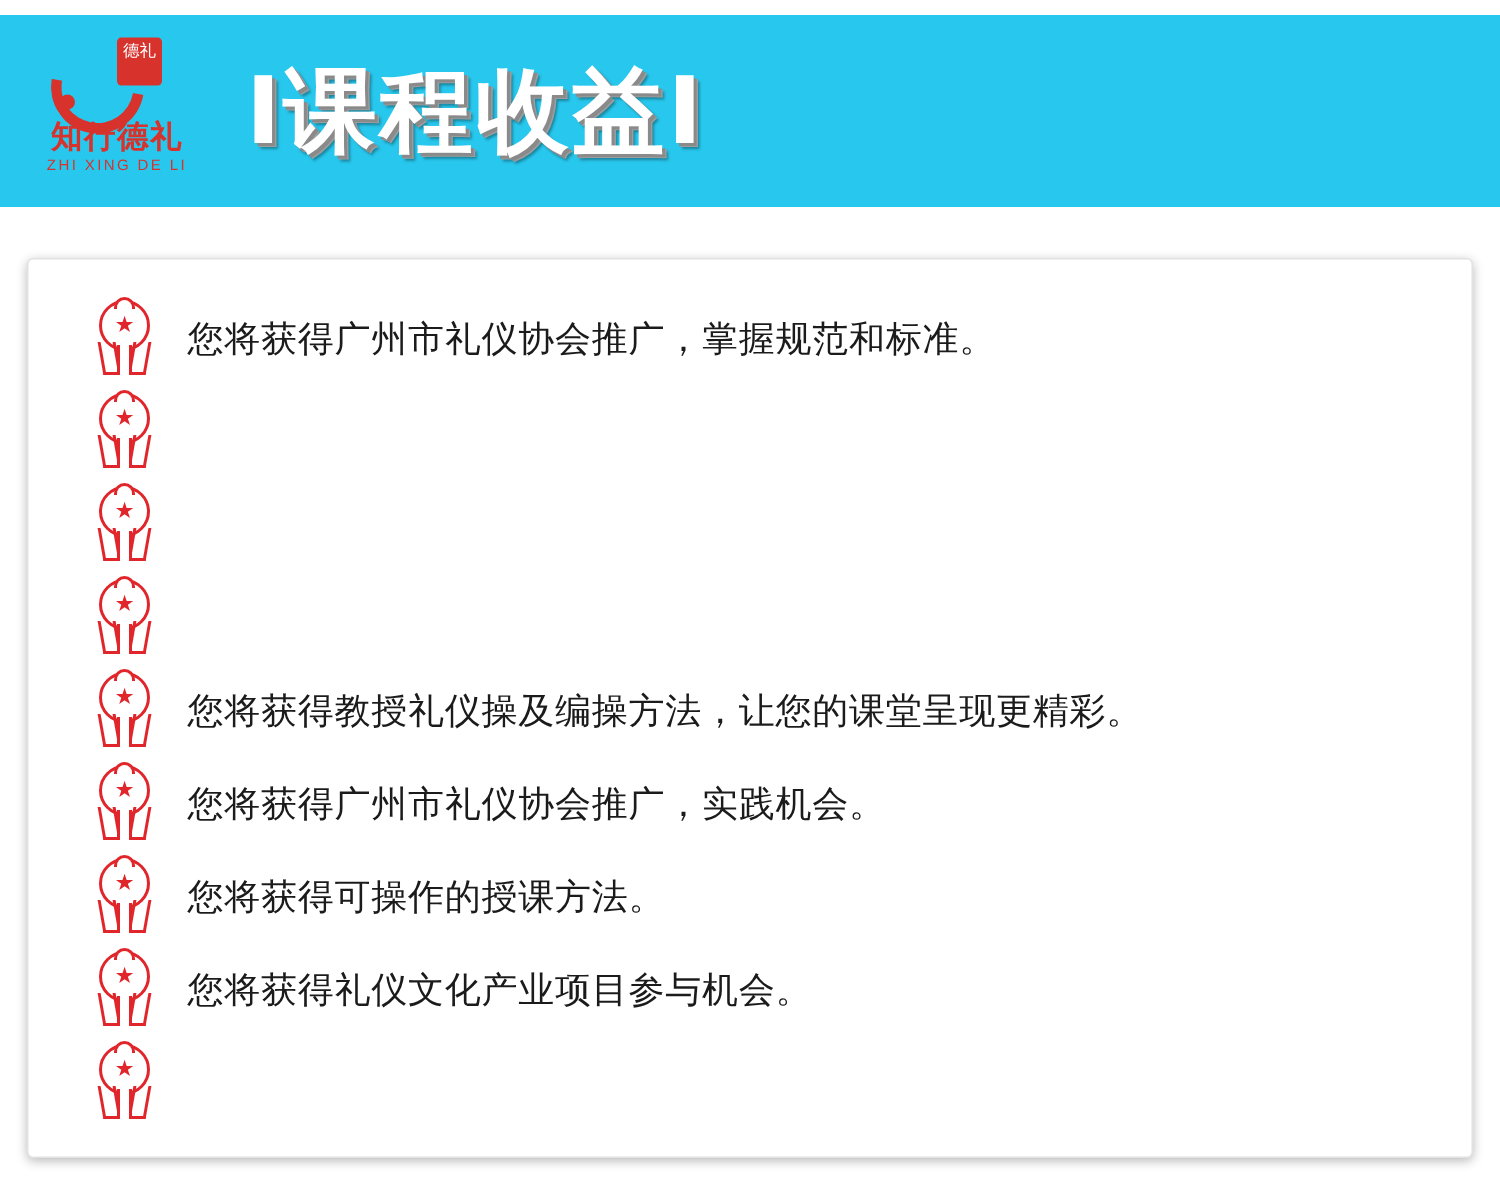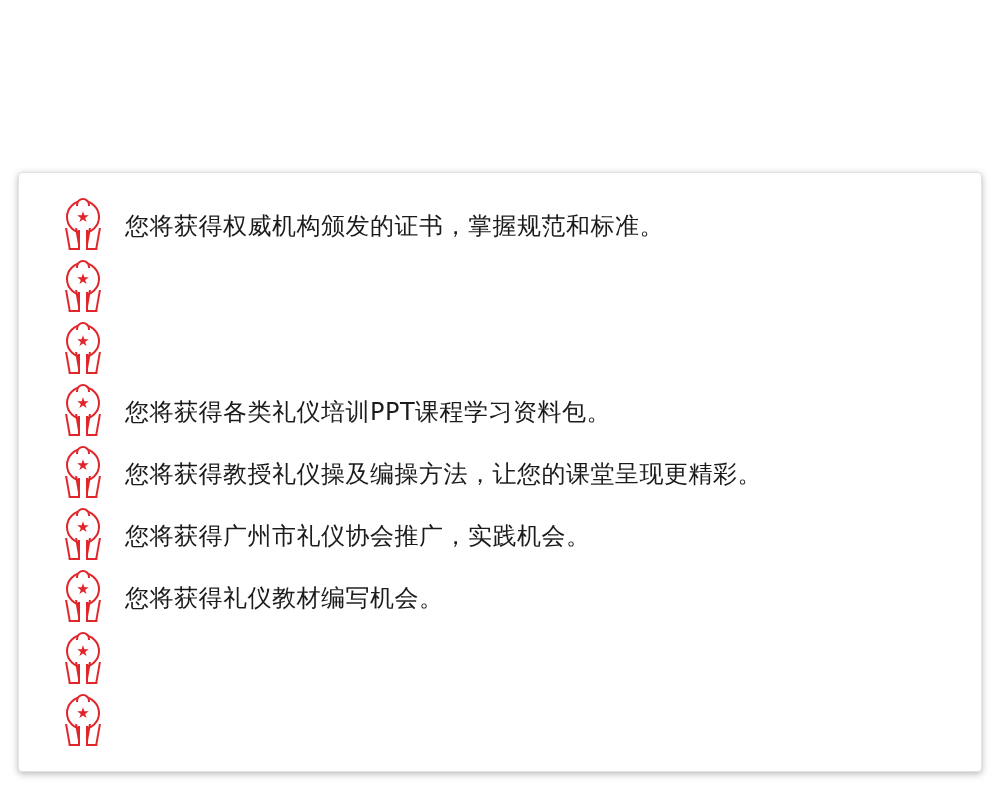--- a/index.html
+++ b/index.html
@@ -225,68 +225,81 @@
     letter-spacing: 0.5px;
     line-height: 32px;
     white-space: nowrap;
   }
 </style>
 </head>
 <body>
 
 <div class="page">
 
+  <div class="header">
+
+    <div class="logo">
+      <div class="logo-mark">
+        <div class="logo-swoosh"></div>
+        <div class="logo-dot"></div>
+        <div class="logo-seal">德礼</div>
+      </div>
+      <div class="logo-cn">知行德礼</div>
+      <div class="logo-en">ZHI XING DE LI</div>
+    </div>
+
+    <div class="header-title">I课程收益I</div>
+  </div>
 
   <div class="card">
     <div class="benefit-list">
 
       <div class="benefit-row">
         <div class="medal-icon">
           <div class="medal-circle"></div>
           <div class="medal-star">★</div>
           <div class="medal-notch"></div>
           <div class="ribbon-l"></div>
           <div class="ribbon-r"></div>
           <div class="ribbon-mid"></div>
         </div>
-        <div class="benefit-text">您将获得权威机构颁发的证书，掌握规范和标准。</div>
-      </div>
-
-      <div class="benefit-row">
-        <div class="medal-icon">
-          <div class="medal-circle"></div>
-          <div class="medal-star">★</div>
-          <div class="medal-notch"></div>
-          <div class="ribbon-l"></div>
-          <div class="ribbon-r"></div>
-          <div class="ribbon-mid"></div>
-        </div>
-      </div>
-
-      <div class="benefit-row">
-        <div class="medal-icon">
-          <div class="medal-circle"></div>
-          <div class="medal-star">★</div>
-          <div class="medal-notch"></div>
-          <div class="ribbon-l"></div>
-          <div class="ribbon-r"></div>
-          <div class="ribbon-mid"></div>
-        </div>
-      </div>
-
-      <div class="benefit-row">
-        <div class="medal-icon">
-          <div class="medal-circle"></div>
-          <div class="medal-star">★</div>
-          <div class="medal-notch"></div>
-          <div class="ribbon-l"></div>
-          <div class="ribbon-r"></div>
-          <div class="ribbon-mid"></div>
-        </div>
-        <div class="benefit-text">您将获得各类礼仪培训PPT课程学习资料包。</div>
+        <div class="benefit-text">您将获得广州市礼仪协会推广，掌握规范和标准。</div>
+      </div>
+
+      <div class="benefit-row">
+        <div class="medal-icon">
+          <div class="medal-circle"></div>
+          <div class="medal-star">★</div>
+          <div class="medal-notch"></div>
+          <div class="ribbon-l"></div>
+          <div class="ribbon-r"></div>
+          <div class="ribbon-mid"></div>
+        </div>
+      </div>
+
+      <div class="benefit-row">
+        <div class="medal-icon">
+          <div class="medal-circle"></div>
+          <div class="medal-star">★</div>
+          <div class="medal-notch"></div>
+          <div class="ribbon-l"></div>
+          <div class="ribbon-r"></div>
+          <div class="ribbon-mid"></div>
+        </div>
+      </div>
+
+      <div class="benefit-row">
+        <div class="medal-icon">
+          <div class="medal-circle"></div>
+          <div class="medal-star">★</div>
+          <div class="medal-notch"></div>
+          <div class="ribbon-l"></div>
+          <div class="ribbon-r"></div>
+          <div class="ribbon-mid"></div>
+        </div>
       </div>
 
       <div class="benefit-row">
         <div class="medal-icon">
           <div class="medal-circle"></div>
           <div class="medal-star">★</div>
           <div class="medal-notch"></div>
           <div class="ribbon-l"></div>
           <div class="ribbon-r"></div>
           <div class="ribbon-mid"></div>
@@ -308,32 +321,33 @@
 
       <div class="benefit-row">
         <div class="medal-icon">
           <div class="medal-circle"></div>
           <div class="medal-star">★</div>
           <div class="medal-notch"></div>
           <div class="ribbon-l"></div>
           <div class="ribbon-r"></div>
           <div class="ribbon-mid"></div>
         </div>
-        <div class="benefit-text">您将获得礼仪教材编写机会。</div>
-      </div>
-
-      <div class="benefit-row">
-        <div class="medal-icon">
-          <div class="medal-circle"></div>
-          <div class="medal-star">★</div>
-          <div class="medal-notch"></div>
-          <div class="ribbon-l"></div>
-          <div class="ribbon-r"></div>
-          <div class="ribbon-mid"></div>
-        </div>
+        <div class="benefit-text">您将获得可操作的授课方法。</div>
+      </div>
+
+      <div class="benefit-row">
+        <div class="medal-icon">
+          <div class="medal-circle"></div>
+          <div class="medal-star">★</div>
+          <div class="medal-notch"></div>
+          <div class="ribbon-l"></div>
+          <div class="ribbon-r"></div>
+          <div class="ribbon-mid"></div>
+        </div>
+        <div class="benefit-text">您将获得礼仪文化产业项目参与机会。</div>
       </div>
 
       <div class="benefit-row">
         <div class="medal-icon">
           <div class="medal-circle"></div>
           <div class="medal-star">★</div>
           <div class="medal-notch"></div>
           <div class="ribbon-l"></div>
           <div class="ribbon-r"></div>
           <div class="ribbon-mid"></div>

